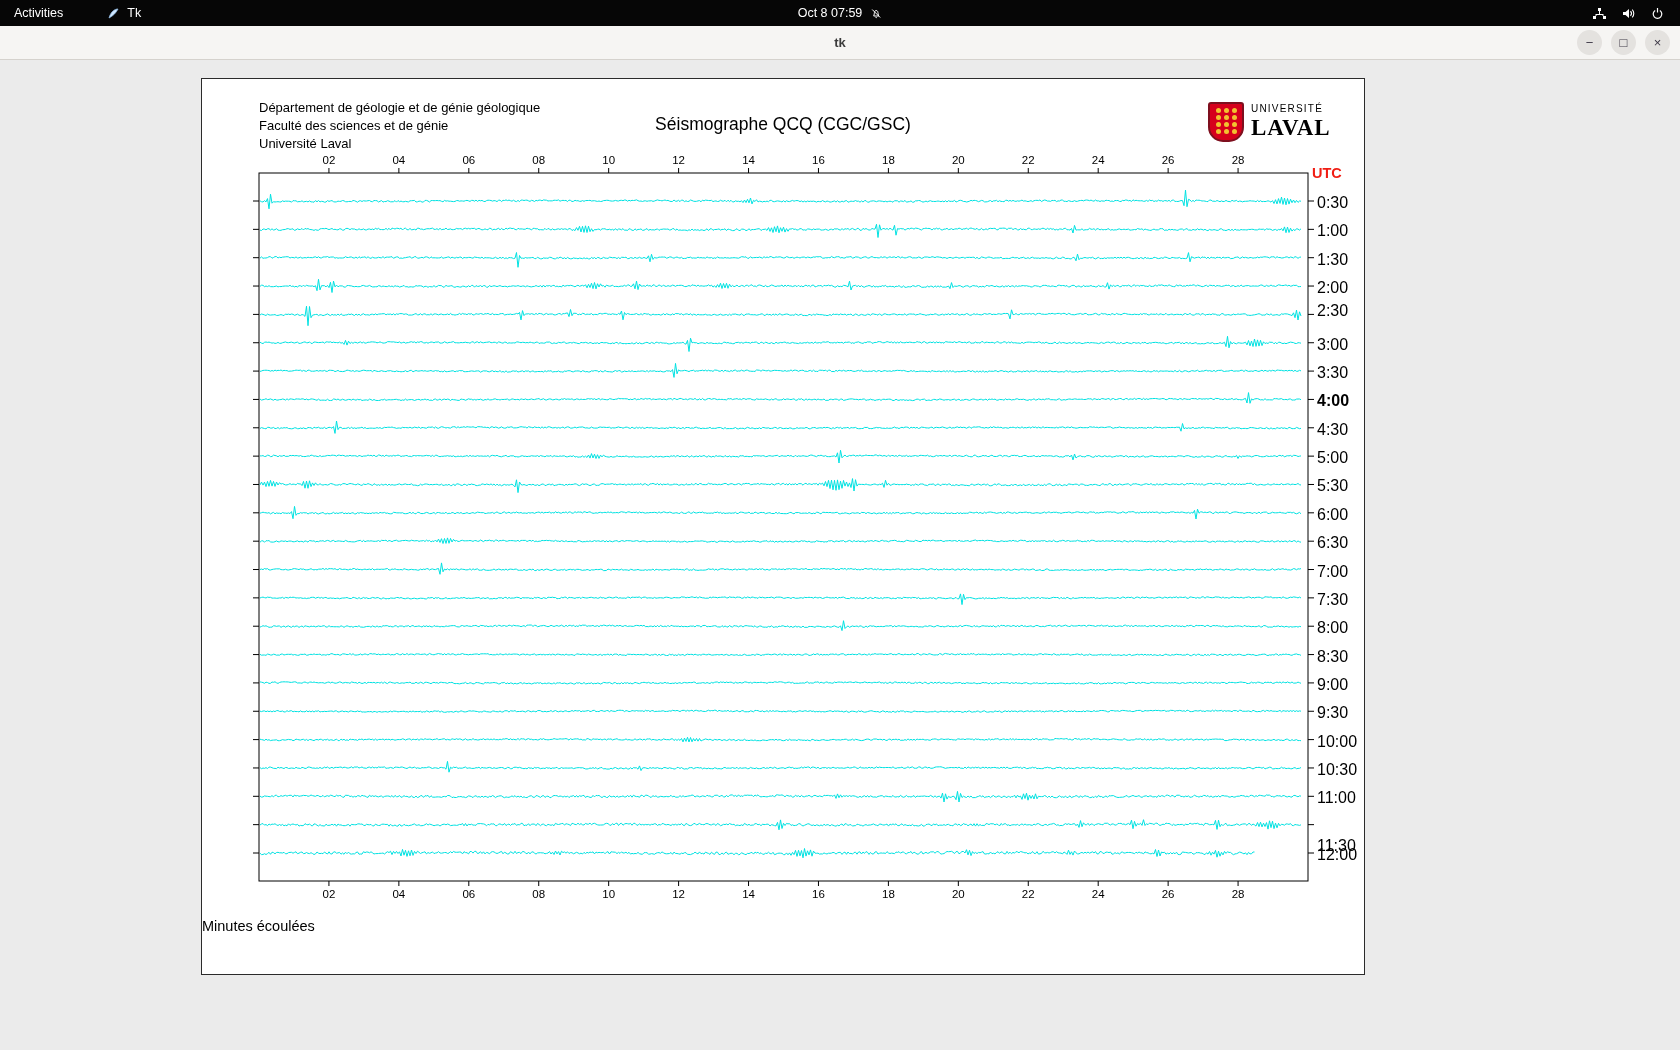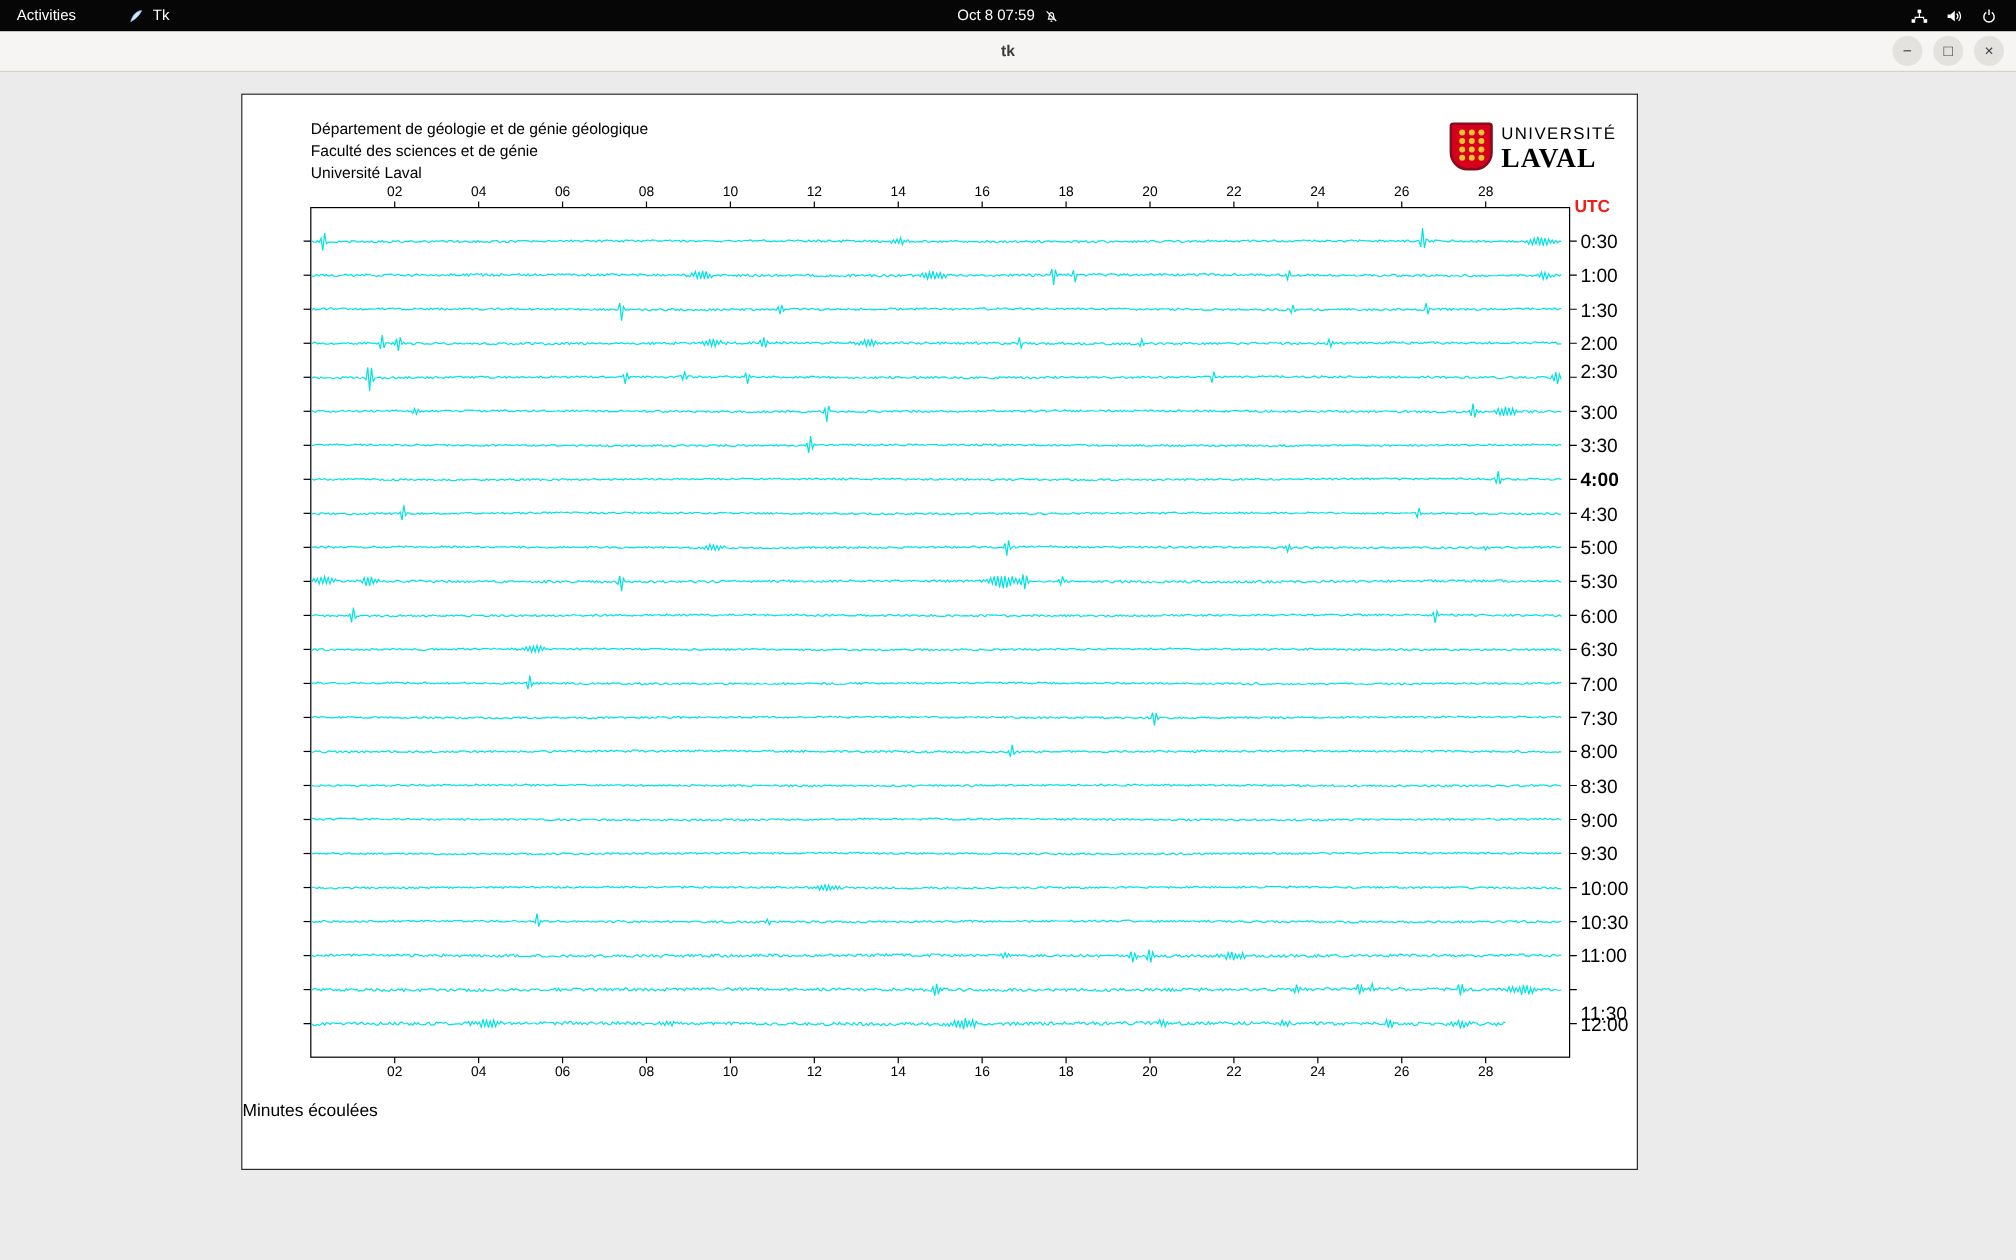--- a/index.html
+++ b/index.html
@@ -44,21 +44,21 @@
   #plot-svg{position:absolute;left:0;top:0;pointer-events:none;}
   
   .logo{position:absolute;left:1006px;top:23px;display:flex;gap:7px;align-items:flex-start;}
   .shield{
     width:36px;height:40px;background:#d6001c;border:2px solid #7e0f1e;box-sizing:border-box;
     border-radius:3px 3px 15px 15px;display:grid;grid-template-columns:repeat(3,1fr);
     grid-template-rows:repeat(4,1fr);align-items:center;justify-items:center;padding:3px 4px 5px 4px;
   }
   .shield i{width:5px;height:5px;border-radius:50%;background:#f2c230;display:block;}
   .logo-text{display:flex;flex-direction:column;line-height:1;}
-  .logo-small{font-size:14px;letter-spacing:1.2px;margin-top:2px;}
+  .logo-small{font-size:10px;letter-spacing:1.2px;margin-top:2px;}
   .logo-big{font-size:23px;font-weight:bold;font-family:"Liberation Serif",serif;letter-spacing:1px;margin-top:2px;}
 </style>
 </head>
 <body>
 
 <div class="top-bar">
   <div class="tb-left">
     <span class="tb-item">Activities</span>
     <span class="tb-item">
       <span class="tb-icon">
@@ -113,20 +113,21 @@
   </div>
 </div>
 
 <div class="desktop">
   <div class="canvas" id="canvas">
 
     <div class="inst-line" style="top:21px">Département de géologie et de génie géologique</div>
     <div class="inst-line" style="top:39px">Faculté des sciences et de génie</div>
     <div class="inst-line" style="top:57px">Université Laval</div>
 
+    <div class="plot-title">Séismographe QCQ (CGC/GSC)</div>
 
     <div class="logo">
       <div class="shield">
         <i></i>
           <i></i>
           <i></i>
           <i></i>
           <i></i>
           <i></i>
           <i></i>

